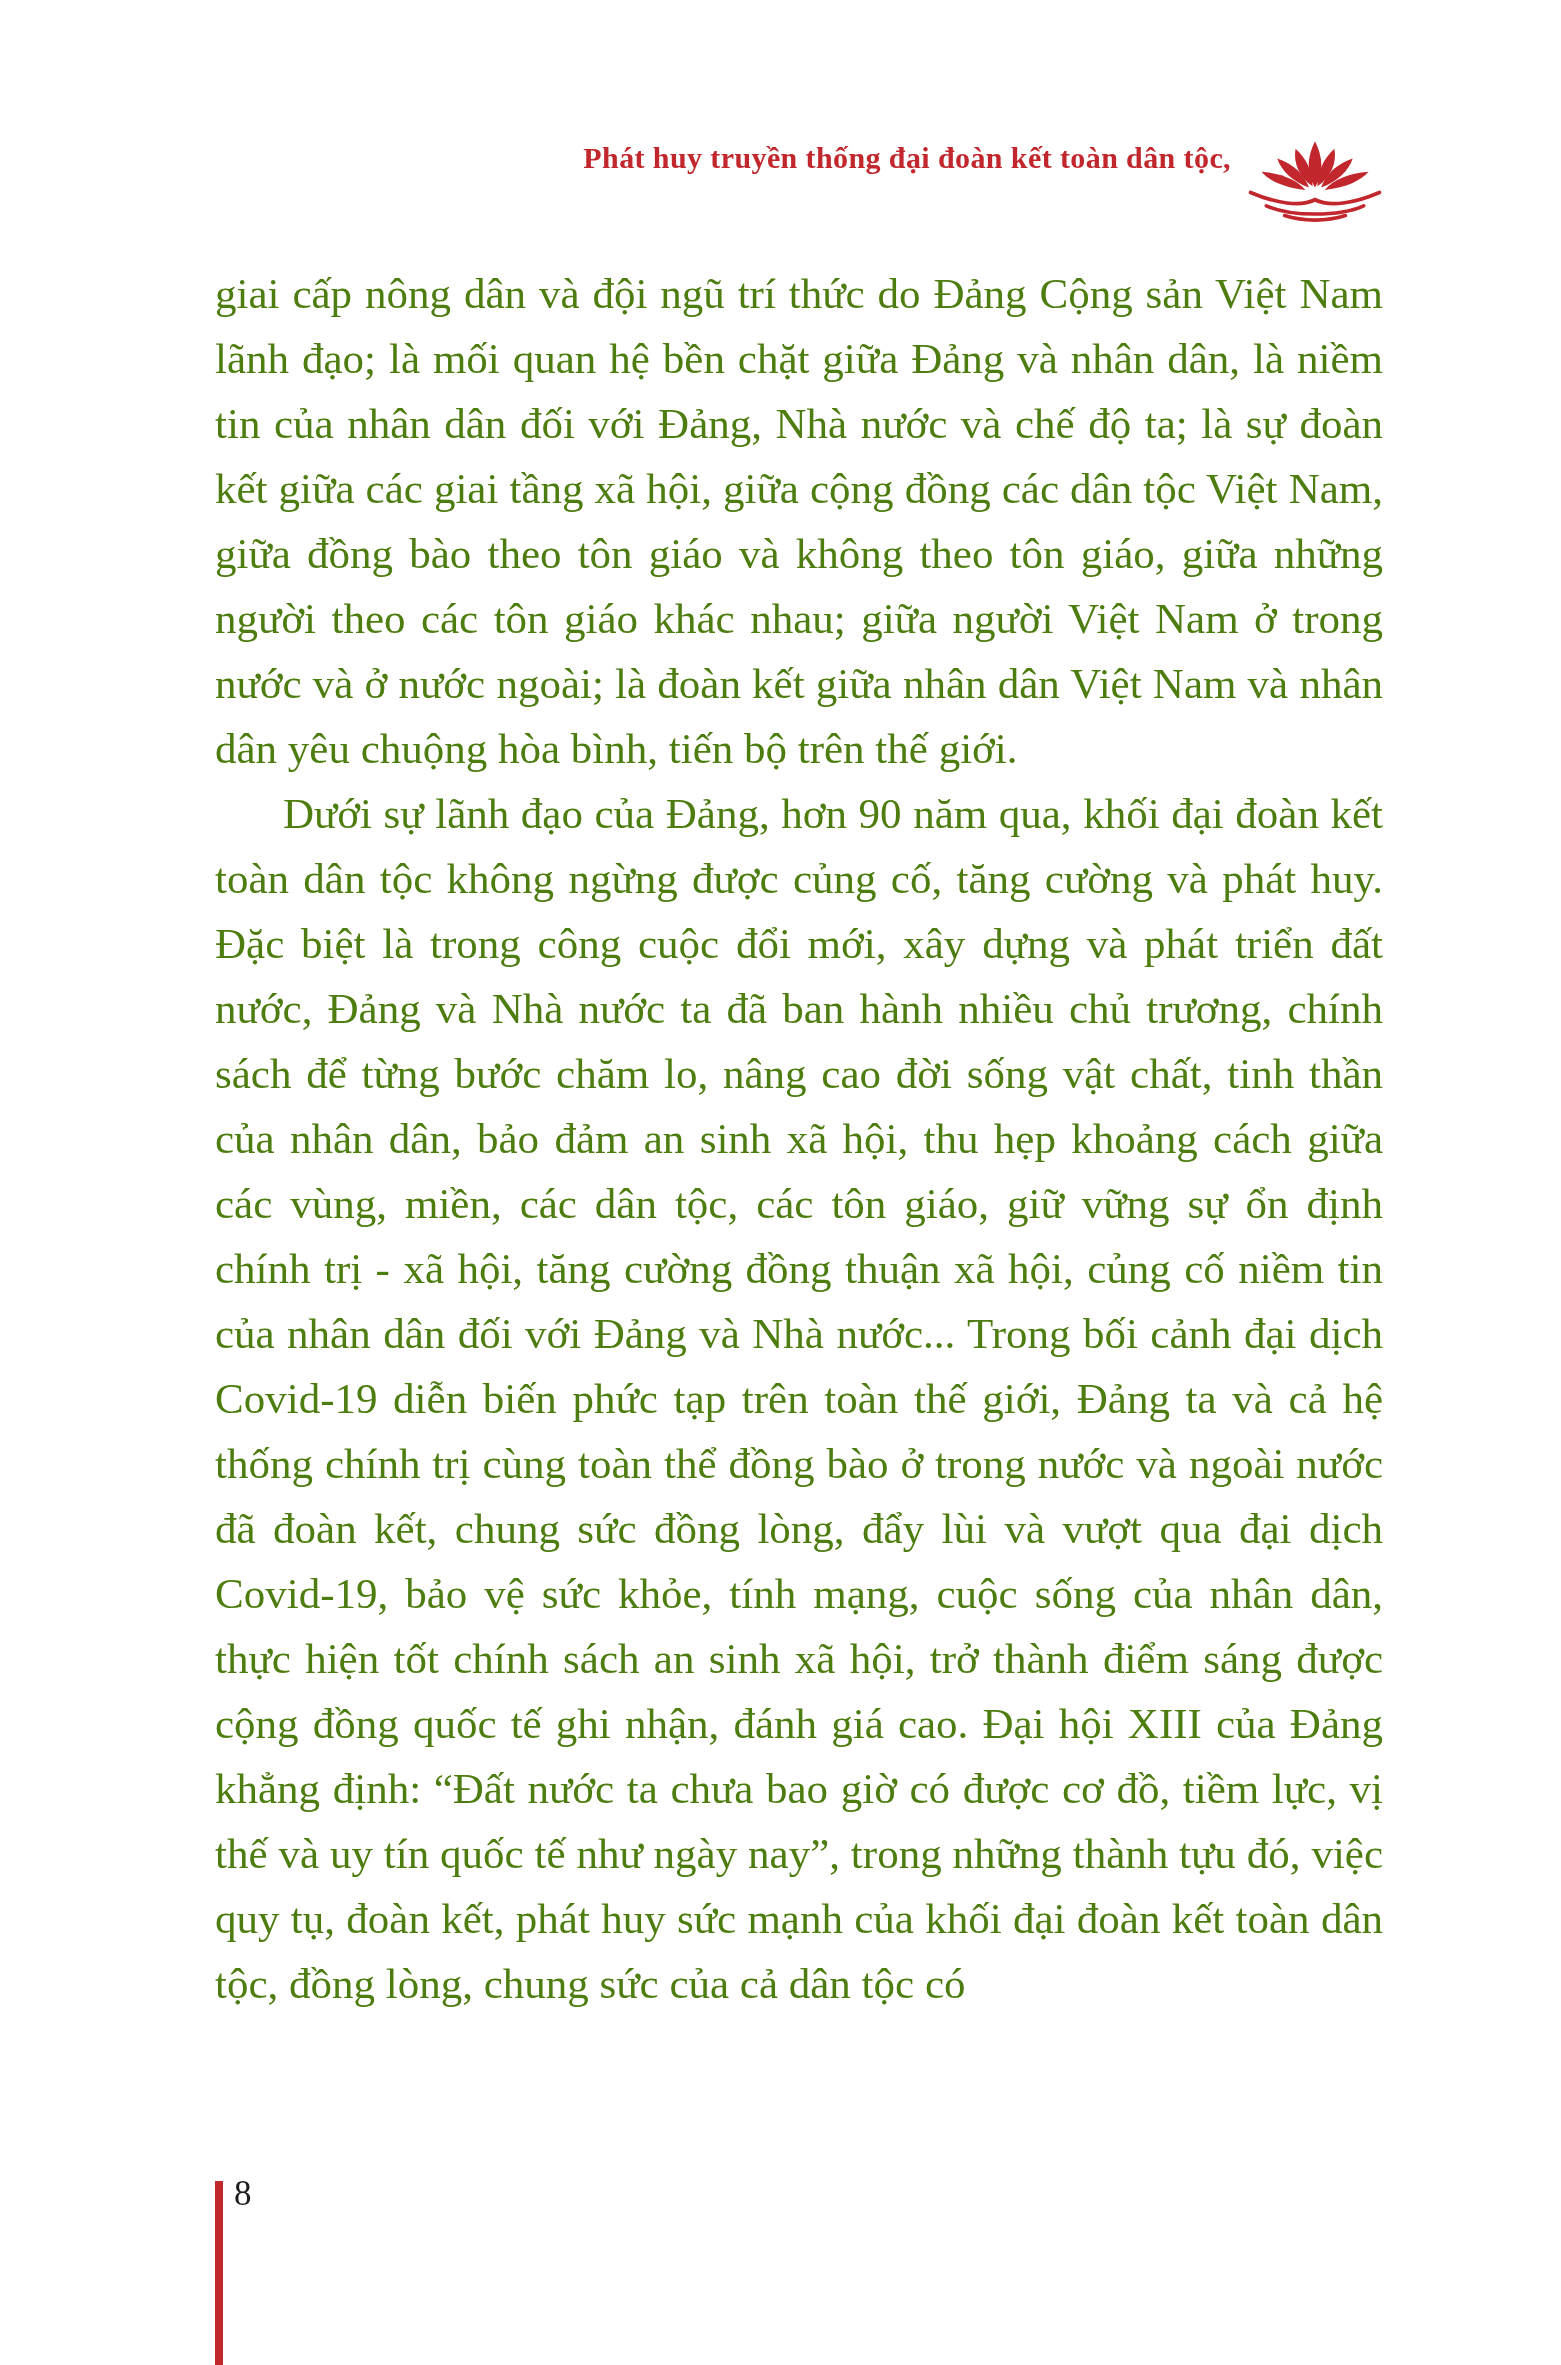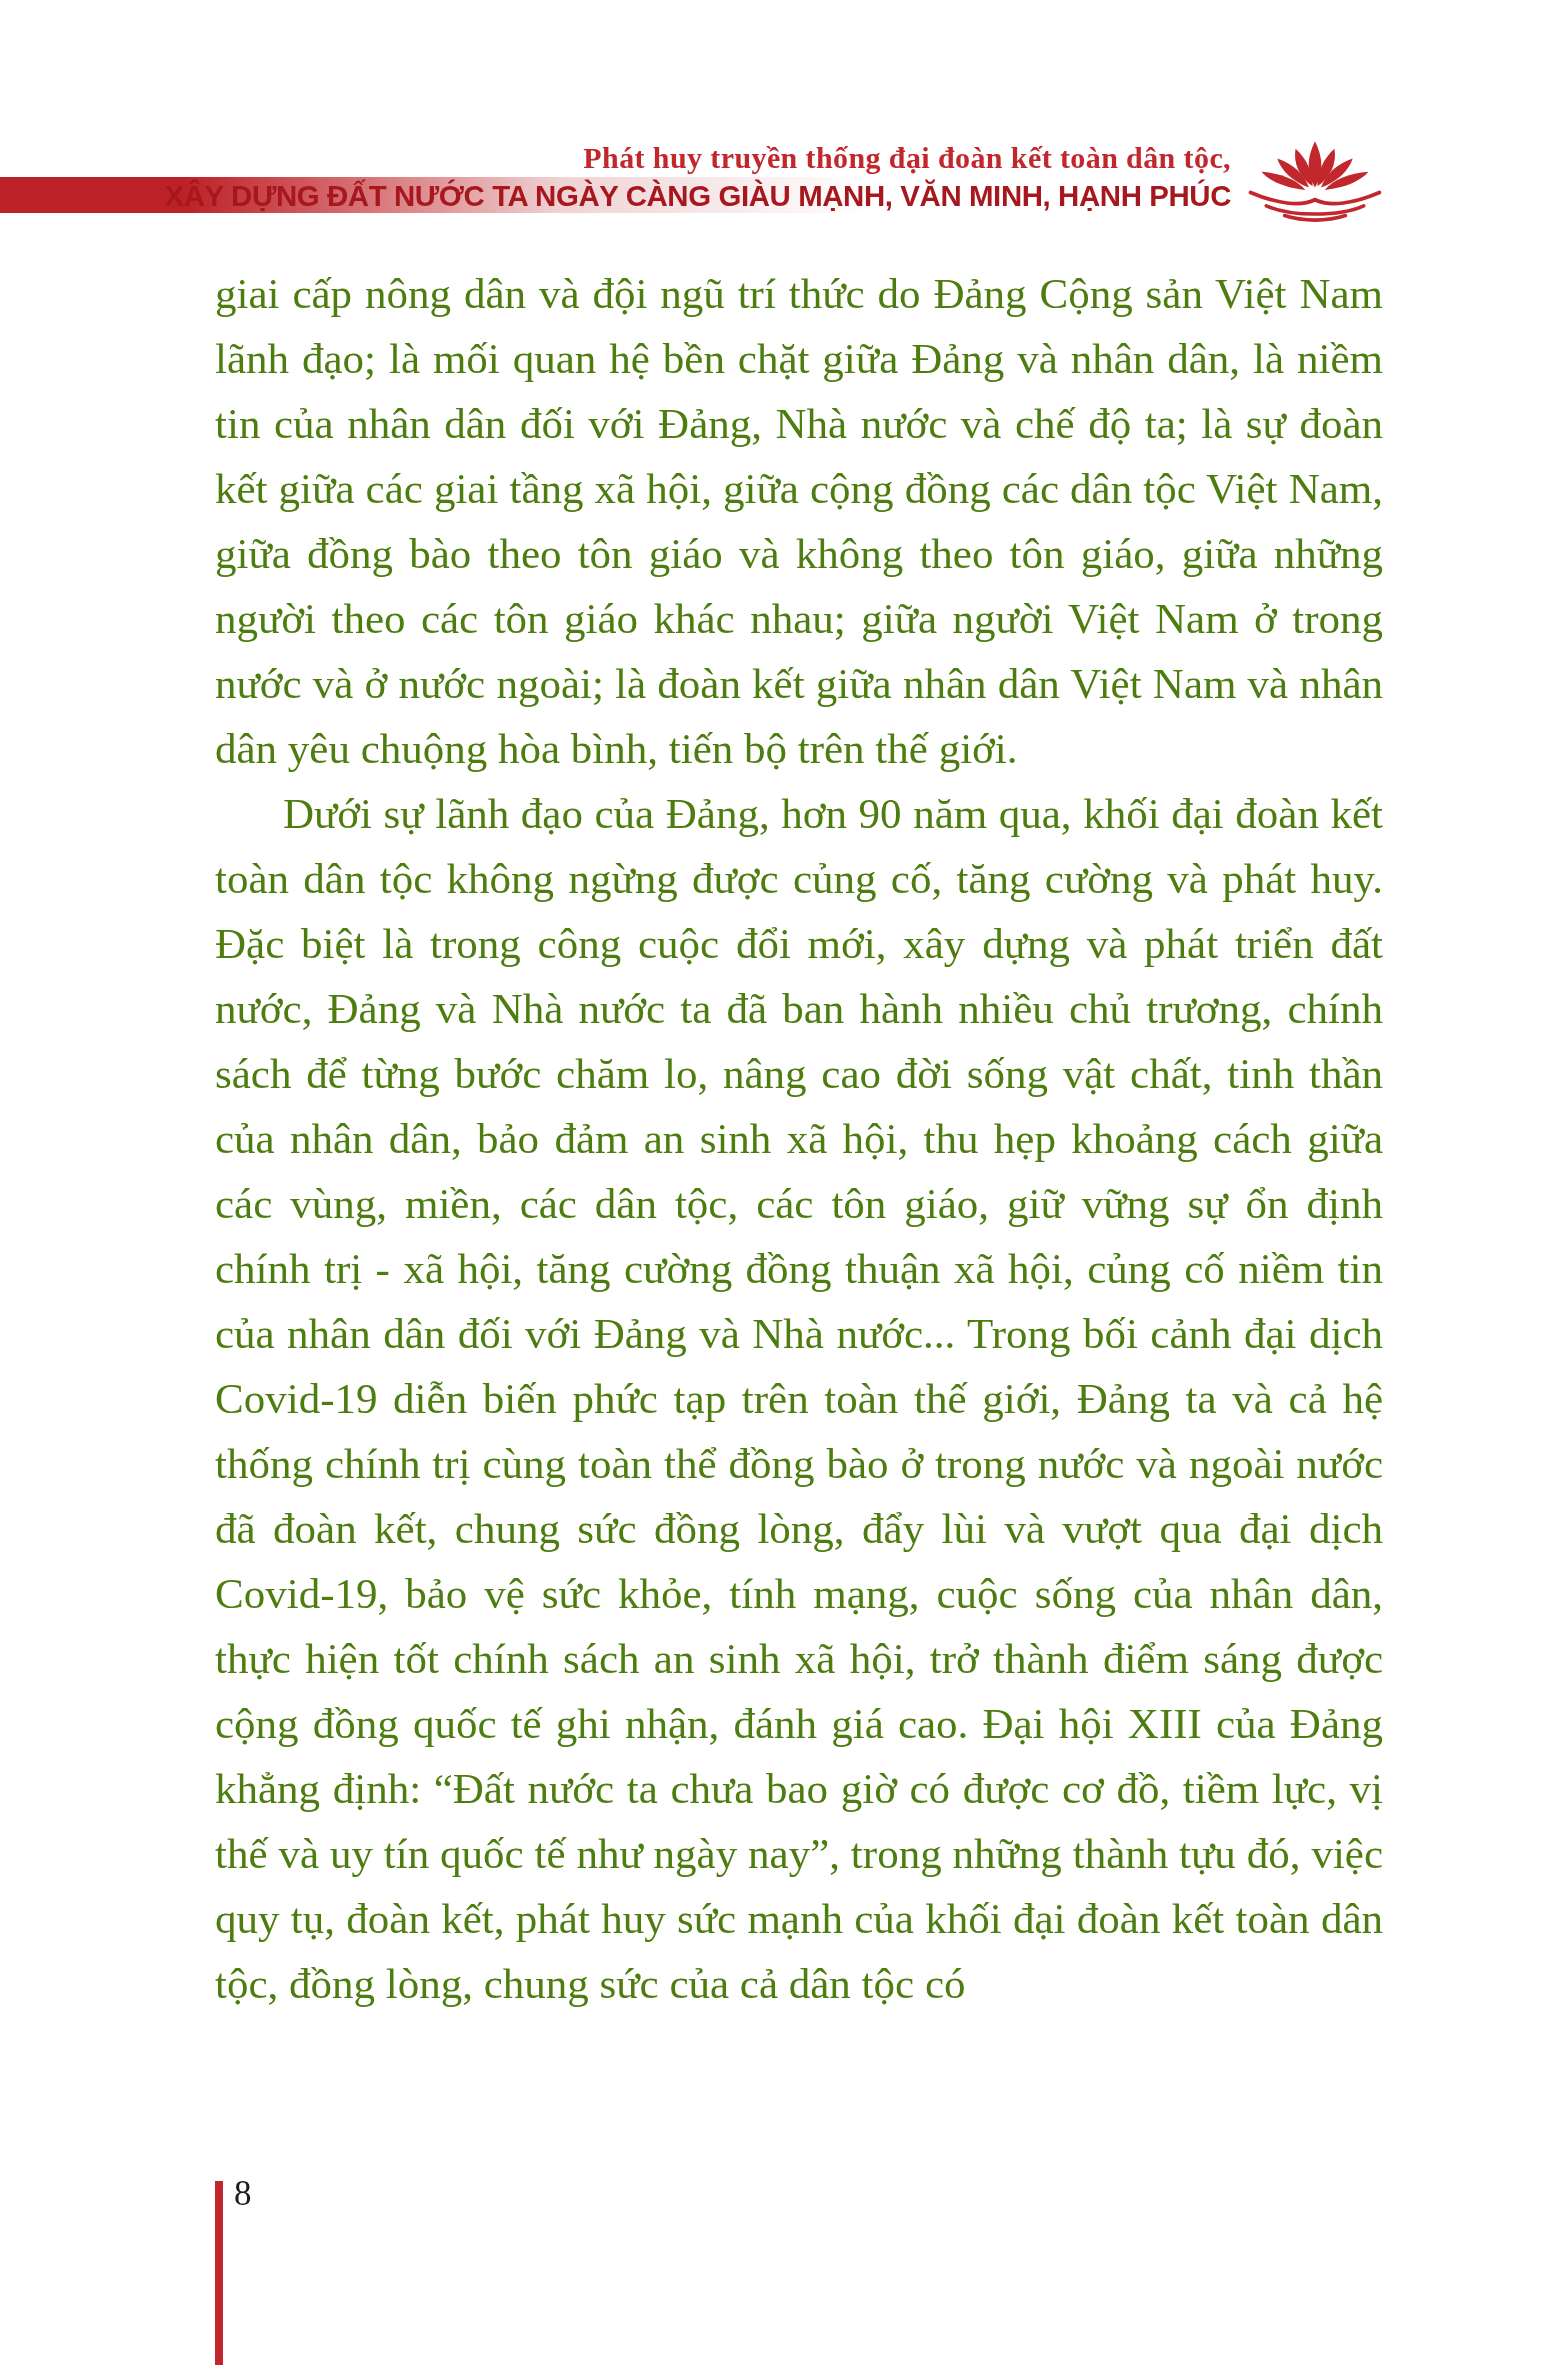--- a/index.html
+++ b/index.html
@@ -97,23 +97,20 @@
     font-family: "Liberation Serif", serif;
   }
 </style>
 </head>
 <body>
 
 <div class="page">
 
   <header class="header">
     <div class="header-line1">Phát huy truyền thống đại đoàn kết toàn dân tộc,</div>
-    <div class="header-bar">
-      <div class="header-line2">XÂY DỰNG ĐẤT NƯỚC TA NGÀY CÀNG GIÀU MẠNH, VĂN MINH, HẠNH PHÚC</div>
-    </div>
     <svg class="lotus" viewBox="0 0 120 72" preserveAspectRatio="xMidYMid meet" aria-hidden="true">
       <g fill="#c1272d">
         <path d="M60 3 C53 17 53 30 60 41 C67 30 67 17 60 3 Z"></path>
         <path d="M44 9 C42 21 47 32 58 40 C58 28 53 17 44 9 Z"></path>
         <path d="M76 9 C78 21 73 32 62 40 C62 28 67 17 76 9 Z"></path>
         <path d="M29 17 C32 27 42 36 55 41 C52 31 42 21 29 17 Z"></path>
         <path d="M91 17 C88 27 78 36 65 41 C68 31 78 21 91 17 Z"></path>
         <path d="M16 28 C22 35 34 41 52 43 C46 35 32 29 16 28 Z"></path>
         <path d="M104 28 C98 35 86 41 68 43 C74 35 88 29 104 28 Z"></path>
       </g>

